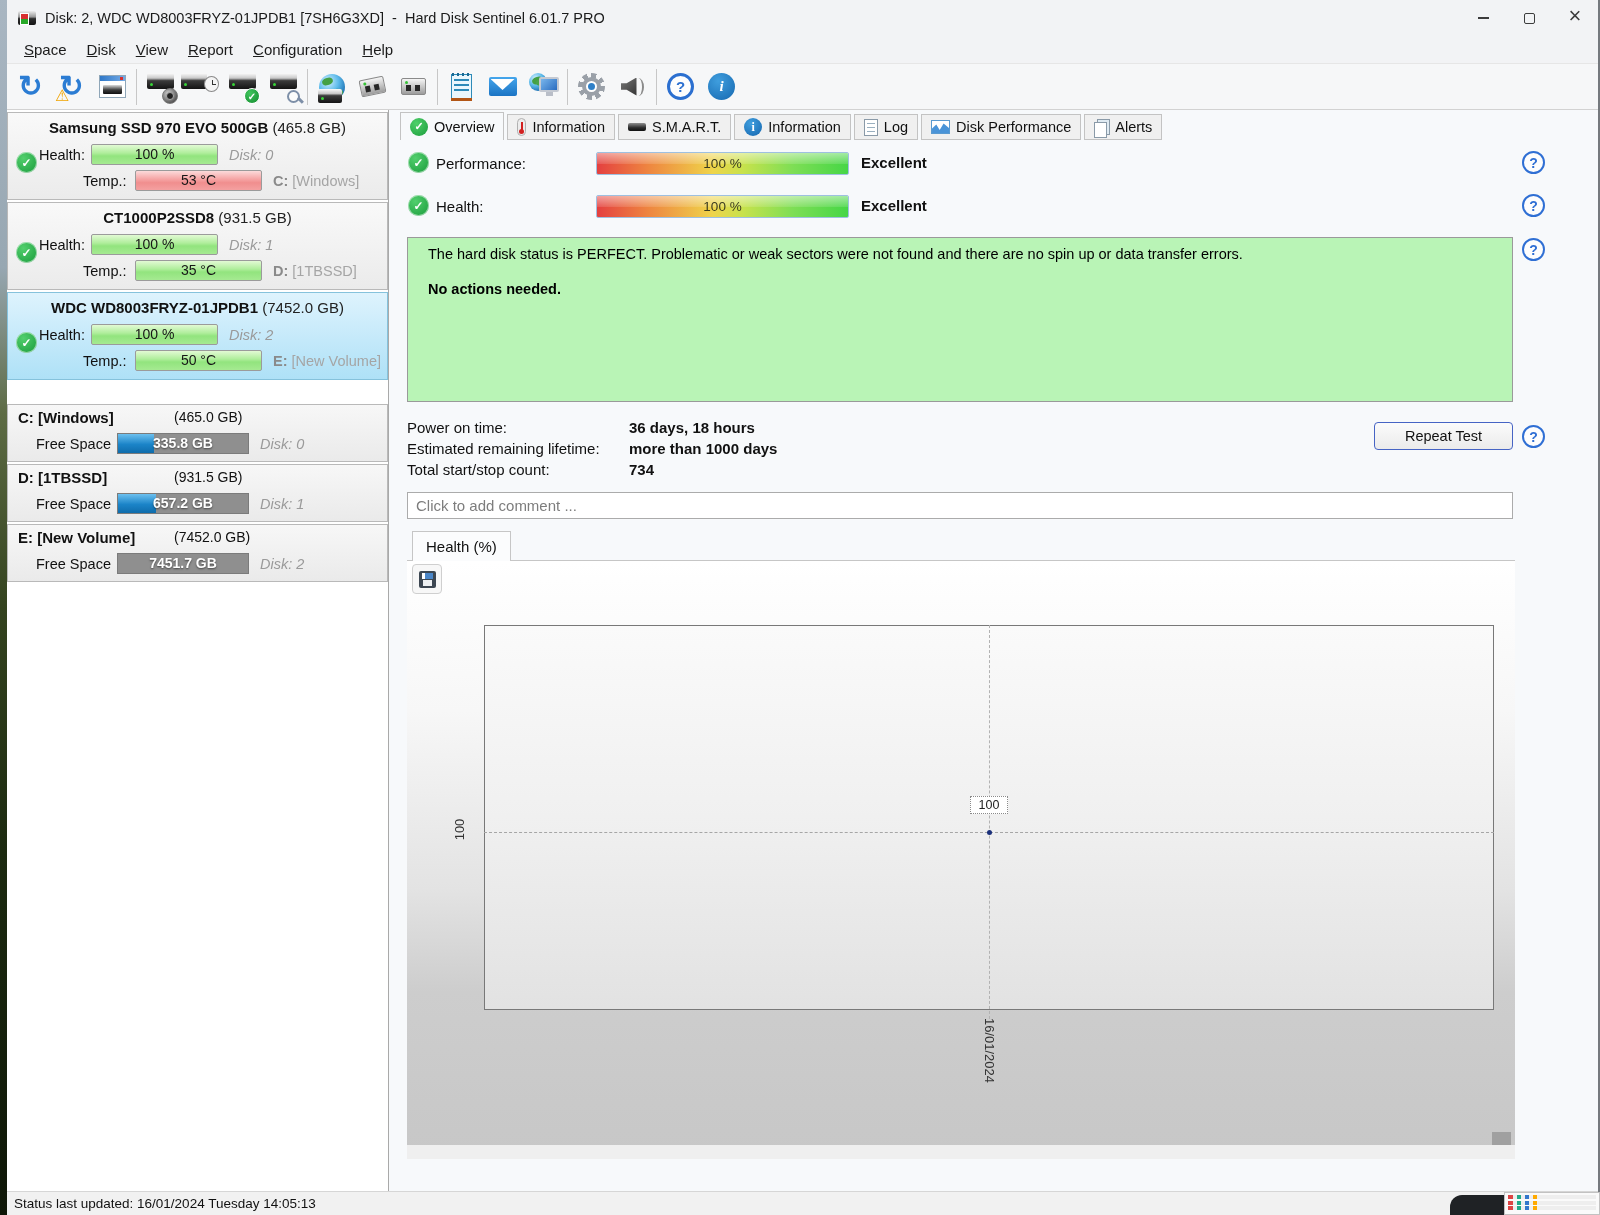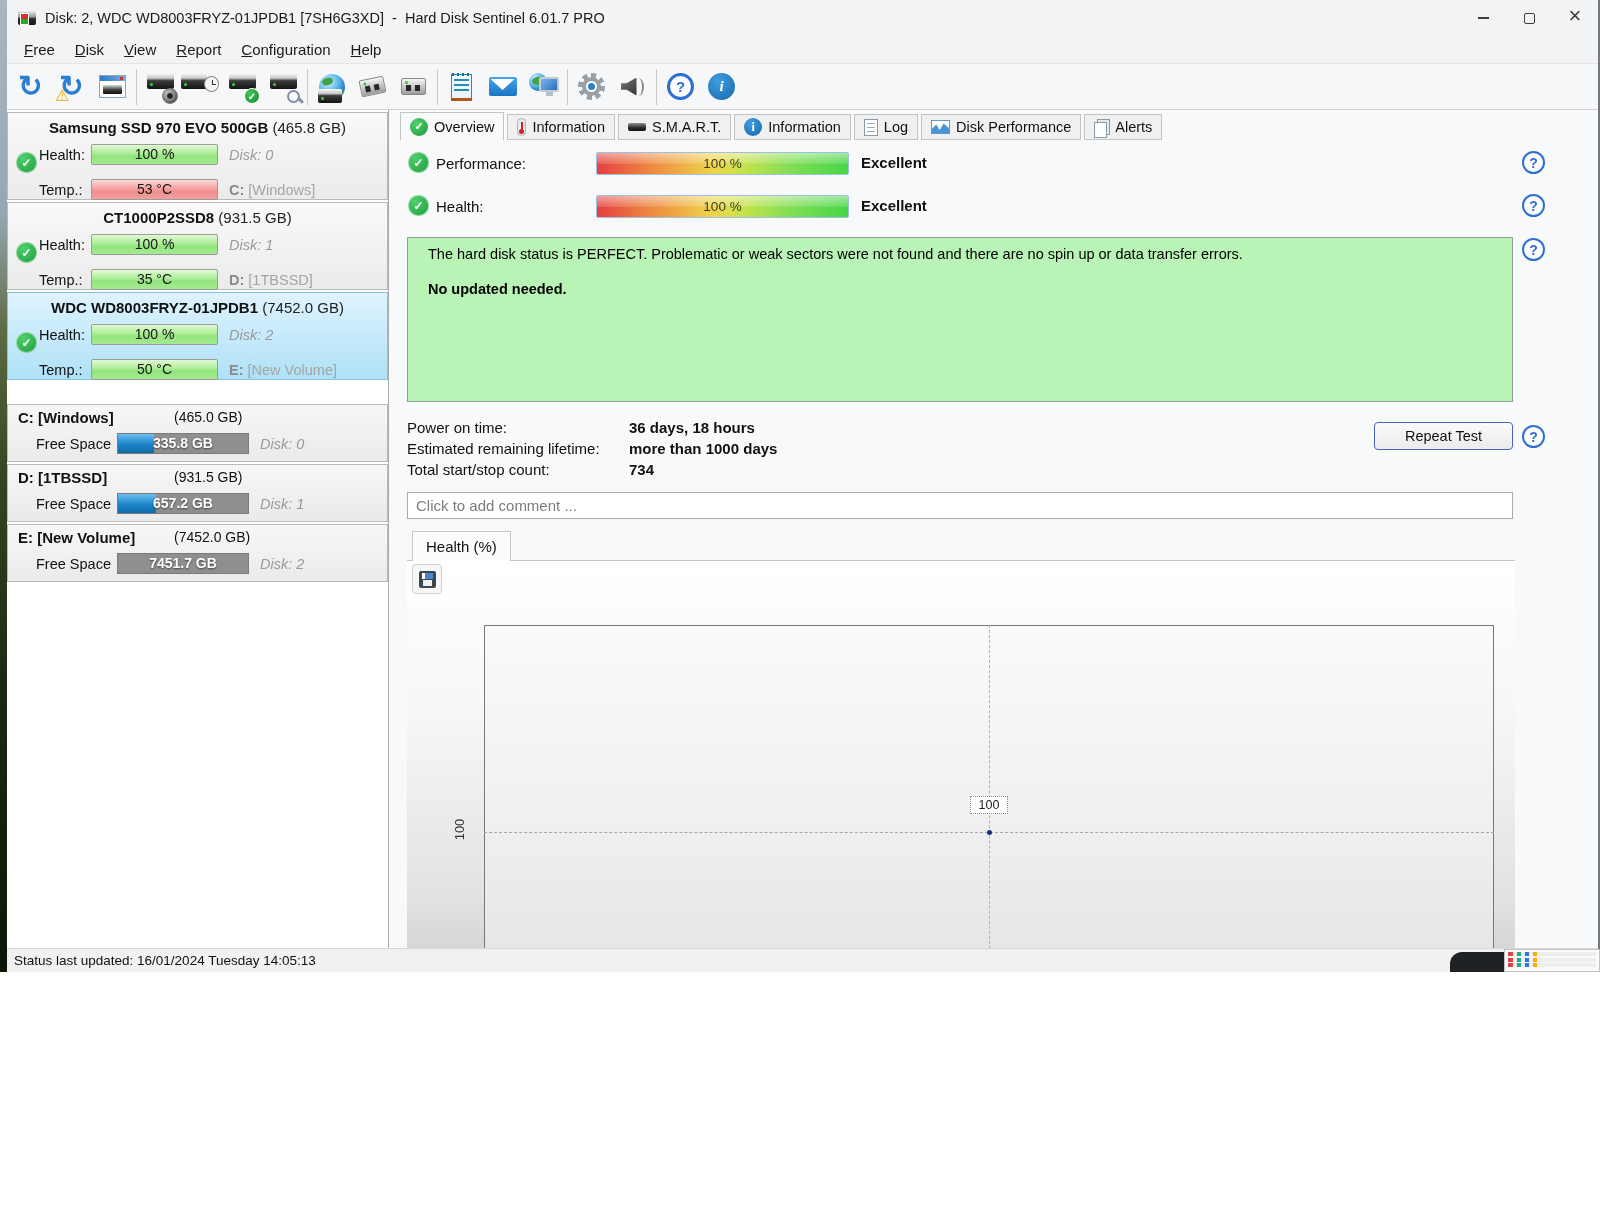--- a/index.html
+++ b/index.html
@@ -1,17 +1,17 @@
 <!DOCTYPE html>
 <html><head>
 <meta charset="utf-8">
 <style>
   * { margin:0; padding:0; box-sizing:border-box; }
   body { font-family:"Liberation Sans", sans-serif; }
-  .screen { position:relative; width:1600px; height:972px; overflow:hidden; background:#fff; font-size:14px; color:#111; }
+  .screen { position:relative; width:1600px; height:1215px; overflow:hidden; background:#fff; font-size:14px; color:#111; }
 
   
   .desktop-strip { position:absolute; left:0; top:0; bottom:0; width:7px;
     background:linear-gradient(180deg,#a9b6c2 0%,#97a7b2 22%,#5d6b44 34%,#34431f 50%,#1c2a10 70%,#0e1607 100%); }
 
   .window { position:absolute; left:7px; right:0; top:0; bottom:0; display:flex; flex-direction:column;
     background:#f2f3f5; border-right:2px solid #75797e; }
 
   
   .titlebar { flex:none; height:36px; display:flex; align-items:center; gap:9px; padding-left:11px; }
@@ -108,21 +108,21 @@
     background:linear-gradient(180deg,#f9f9f9,#ebebeb); }
   .dpanel.sel { background:linear-gradient(180deg,#def3fd 0%,#c4e9fa 55%,#aee1f7 100%); border-color:#85c2dc; }
   .dp-title { height:28px; line-height:30px; text-align:center; font-size:15px; }
   .dp-name { font-weight:700; }
   .dp-size { color:#222; }
   .ck { width:21px; height:21px; border-radius:50%; background:radial-gradient(circle at 35% 30%,#52cf6d,#189a3a);
     color:#fff; display:flex; align-items:center; justify-content:center; box-shadow:inset 0 0 0 1px rgba(255,255,255,.5); }
   .ck::before { content:"✓"; font-size:12px; font-weight:700; }
   .dpanel .ck { position:absolute; left:8px; top:39px; }
   .dp-row { position:absolute; left:0; right:6px; display:flex; align-items:center; }
-  .dp-row.r1 { top:31px; } .dp-row.r2 { top:66px; }
+  .dp-row.r1 { top:31px; } .dp-row.r2 { top:57px;margin-left:44px; }
   .dp-label { margin-left:31px; width:52px; font-size:14.5px; }
   .sbar { width:127px; height:21px; border:1px solid #9b9b9b; border-radius:2px; text-align:center; flex:none; }
   .sbar i { font-style:normal; font-size:14px; line-height:19px; color:#161616; }
   .sbar.green { background:linear-gradient(180deg,#e2fad4 0%,#b0ee9c 42%,#92e47e 58%,#a5ea91 100%); }
   .sbar.red { background:linear-gradient(180deg,#fcdada 0%,#f5a2a2 45%,#f08e8e 62%,#f4a0a0 100%); }
   .it { font-style:italic; color:#9a9a9a; }
   .dp-right { margin-left:11px; font-size:14.5px; }
   .drv { font-weight:700; color:#8a8a8a; }
   .vol { color:#a5a5a5; }
   .sgap { flex:none; height:20px; }
@@ -243,21 +243,21 @@
         <div class="wc">
             <span class="wc-max"></span>
           </div>
         <div class="wc">
             <span class="wc-close"></span>
           </div>
       </div>
     </div>
 
     <div class="menubar">
-      <span class="menu-item">Free</span>
+      <span class="menu-item">Space</span>
       <span class="menu-item">Disk</span>
       <span class="menu-item">View</span>
       <span class="menu-item">Report</span>
       <span class="menu-item">Configuration</span>
       <span class="menu-item">Help</span>
     </div>
 
     <div class="toolbar">
       <div class="tb">
           <span class="glyph-refresh">↻</span>
@@ -465,21 +465,21 @@
         <span class="help" style="top:41px;"></span>
 
         <span class="ck ovck" style="top:85px;"></span>
         <span class="ovlabel" style="top:88px;">Health:</span>
         <span class="gradbar" style="top:85px;"><i>100 %</i></span>
         <span class="rating" style="top:87px;">Excellent</span>
         <span class="help" style="top:84px;"></span>
 
         <div class="statusbox">
           <div>The hard disk status is PERFECT. Problematic or weak sectors were not found and there are no spin up or data transfer errors.</div>
-          <div class="status-action">No updated needed.</div>
+          <div class="status-action">No actions needed.</div>
         </div>
         <span class="help" style="top:128px;"></span>
 
         <span class="stat-label" style="top:309px;">Power on time:</span>
         <span class="stat-value" style="top:309px;">36 days, 18 hours</span>
         <span class="stat-label" style="top:330px;">Estimated remaining lifetime:</span>
         <span class="stat-value" style="top:330px;">more than 1000 days</span>
         <span class="stat-label" style="top:351px;">Total start/stop count:</span>
         <span class="stat-value" style="top:351px;">734</span>
 

